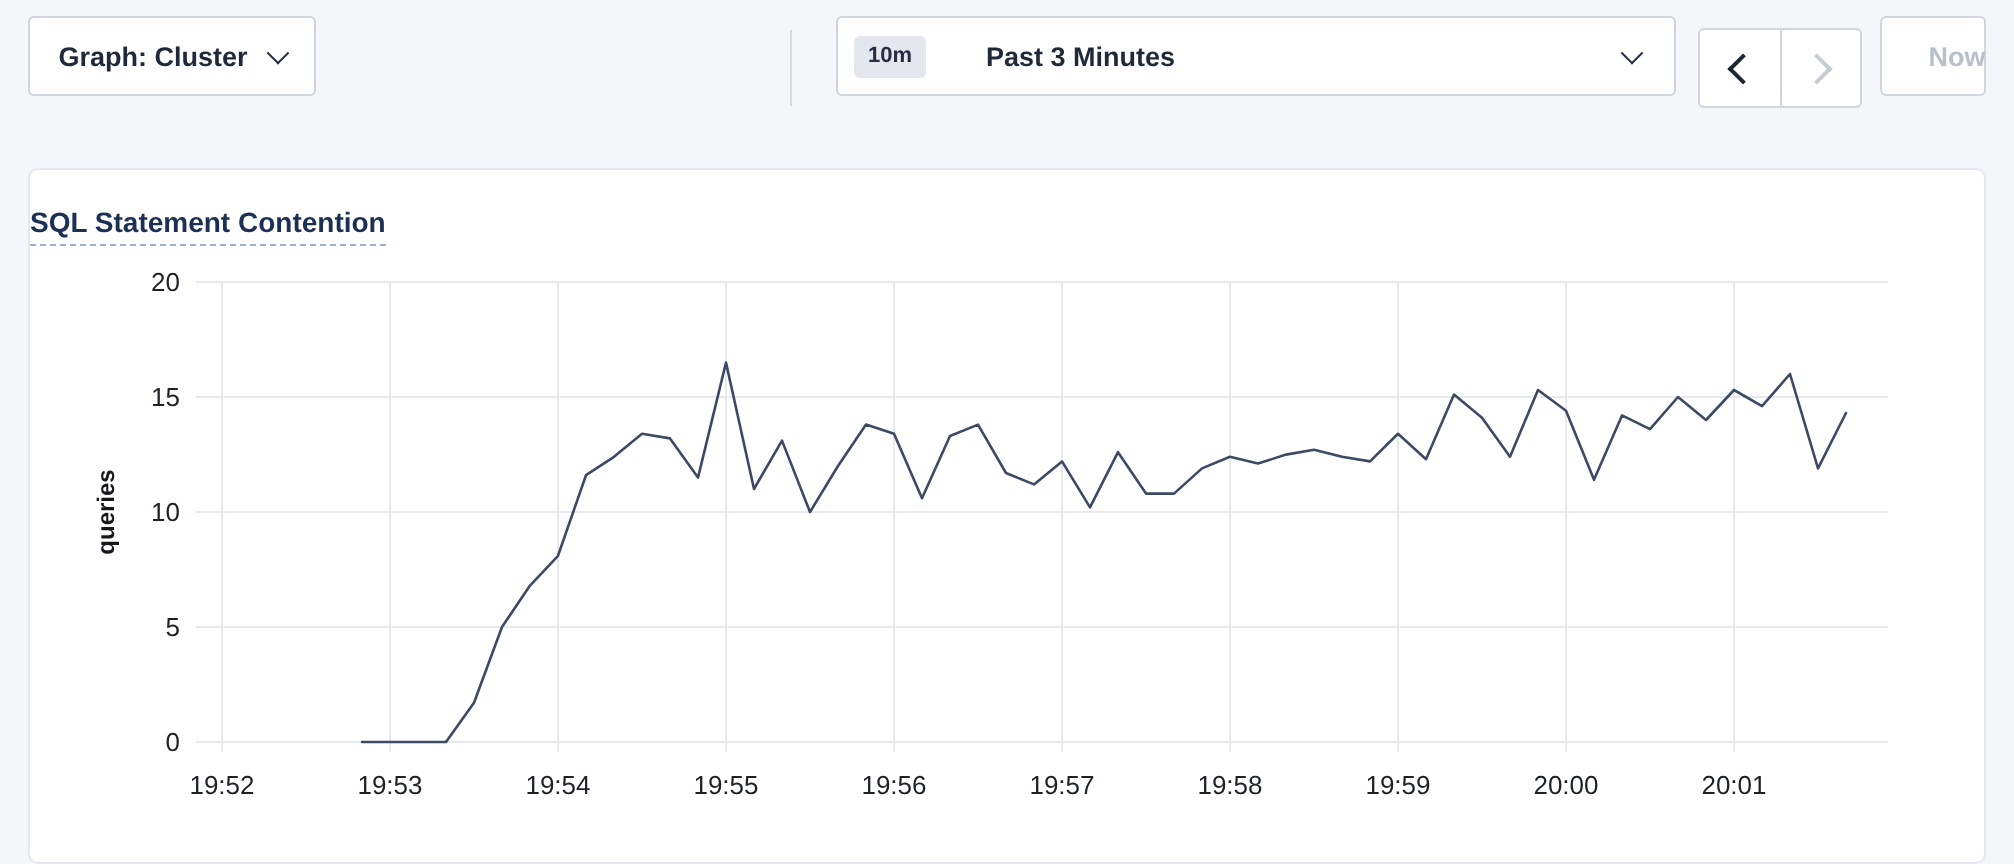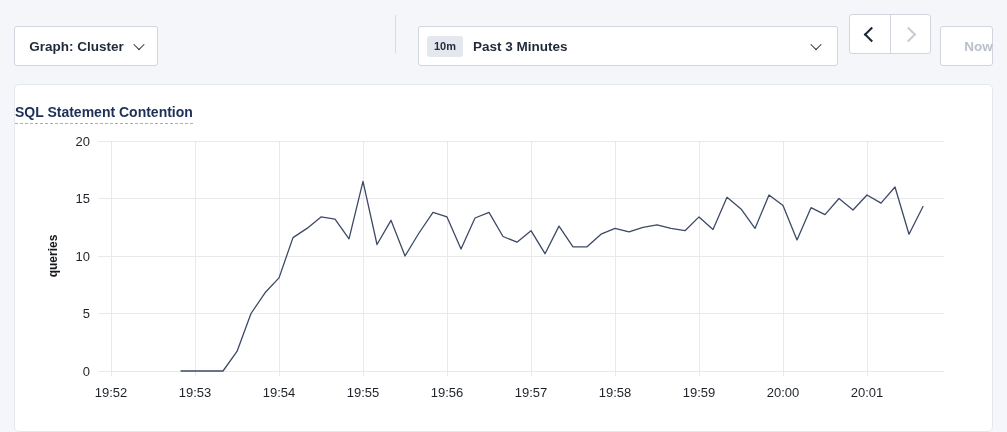--- a/index.html
+++ b/index.html
@@ -5,29 +5,29 @@
   html,body{margin:0;padding:0;}
   body{
     width:1007px;height:432px;position:relative;overflow:hidden;
     background:#f5f6fa;
     font-family:"Liberation Sans",sans-serif;
     -webkit-font-smoothing:antialiased;
   }
   
   .toolbar{position:absolute;top:0;left:0;width:1007px;height:68px;}
   .btn{
-    position:absolute;top:26px;height:40px;box-sizing:border-box;
+    position:absolute;top:8px;height:40px;box-sizing:border-box;
     background:#ffffff;border:1px solid #d0d5de;border-radius:3px;
     display:flex;align-items:center;justify-content:center;gap:11px;
     font-size:13.5px;font-weight:600;color:#1f2939;cursor:pointer;
   }
   .btn-graph{left:14px;width:144px;}
   .btn-dashboard{left:182px;width:186px;}
   .toolbar-divider{position:absolute;left:395px;top:15px;width:1px;height:38px;background:#d8dbe2;}
-  .btn-time{left:418px;width:420px;justify-content:flex-start;padding:0 17px 0 8px;gap:10px;font-weight:600;}
+  .btn-time{left:418px;width:420px;justify-content:flex-start;padding:0 17px 0 8px;gap:30px;font-weight:600;}
   .time-badge{
     background:#e4e7ed;color:#252e42;border-radius:3px;
     font-size:11px;font-weight:700;padding:5px 7px;line-height:1;
   }
   .btn-time .chev-down{margin-left:auto;}
   .nav-group{
     position:absolute;left:849px;top:14px;width:82px;height:40px;box-sizing:border-box;
     background:#fff;border:1px solid #d0d5de;border-radius:3px;display:flex;
   }
   .nav-cell{flex:1;display:flex;align-items:center;justify-content:center;cursor:pointer;}

